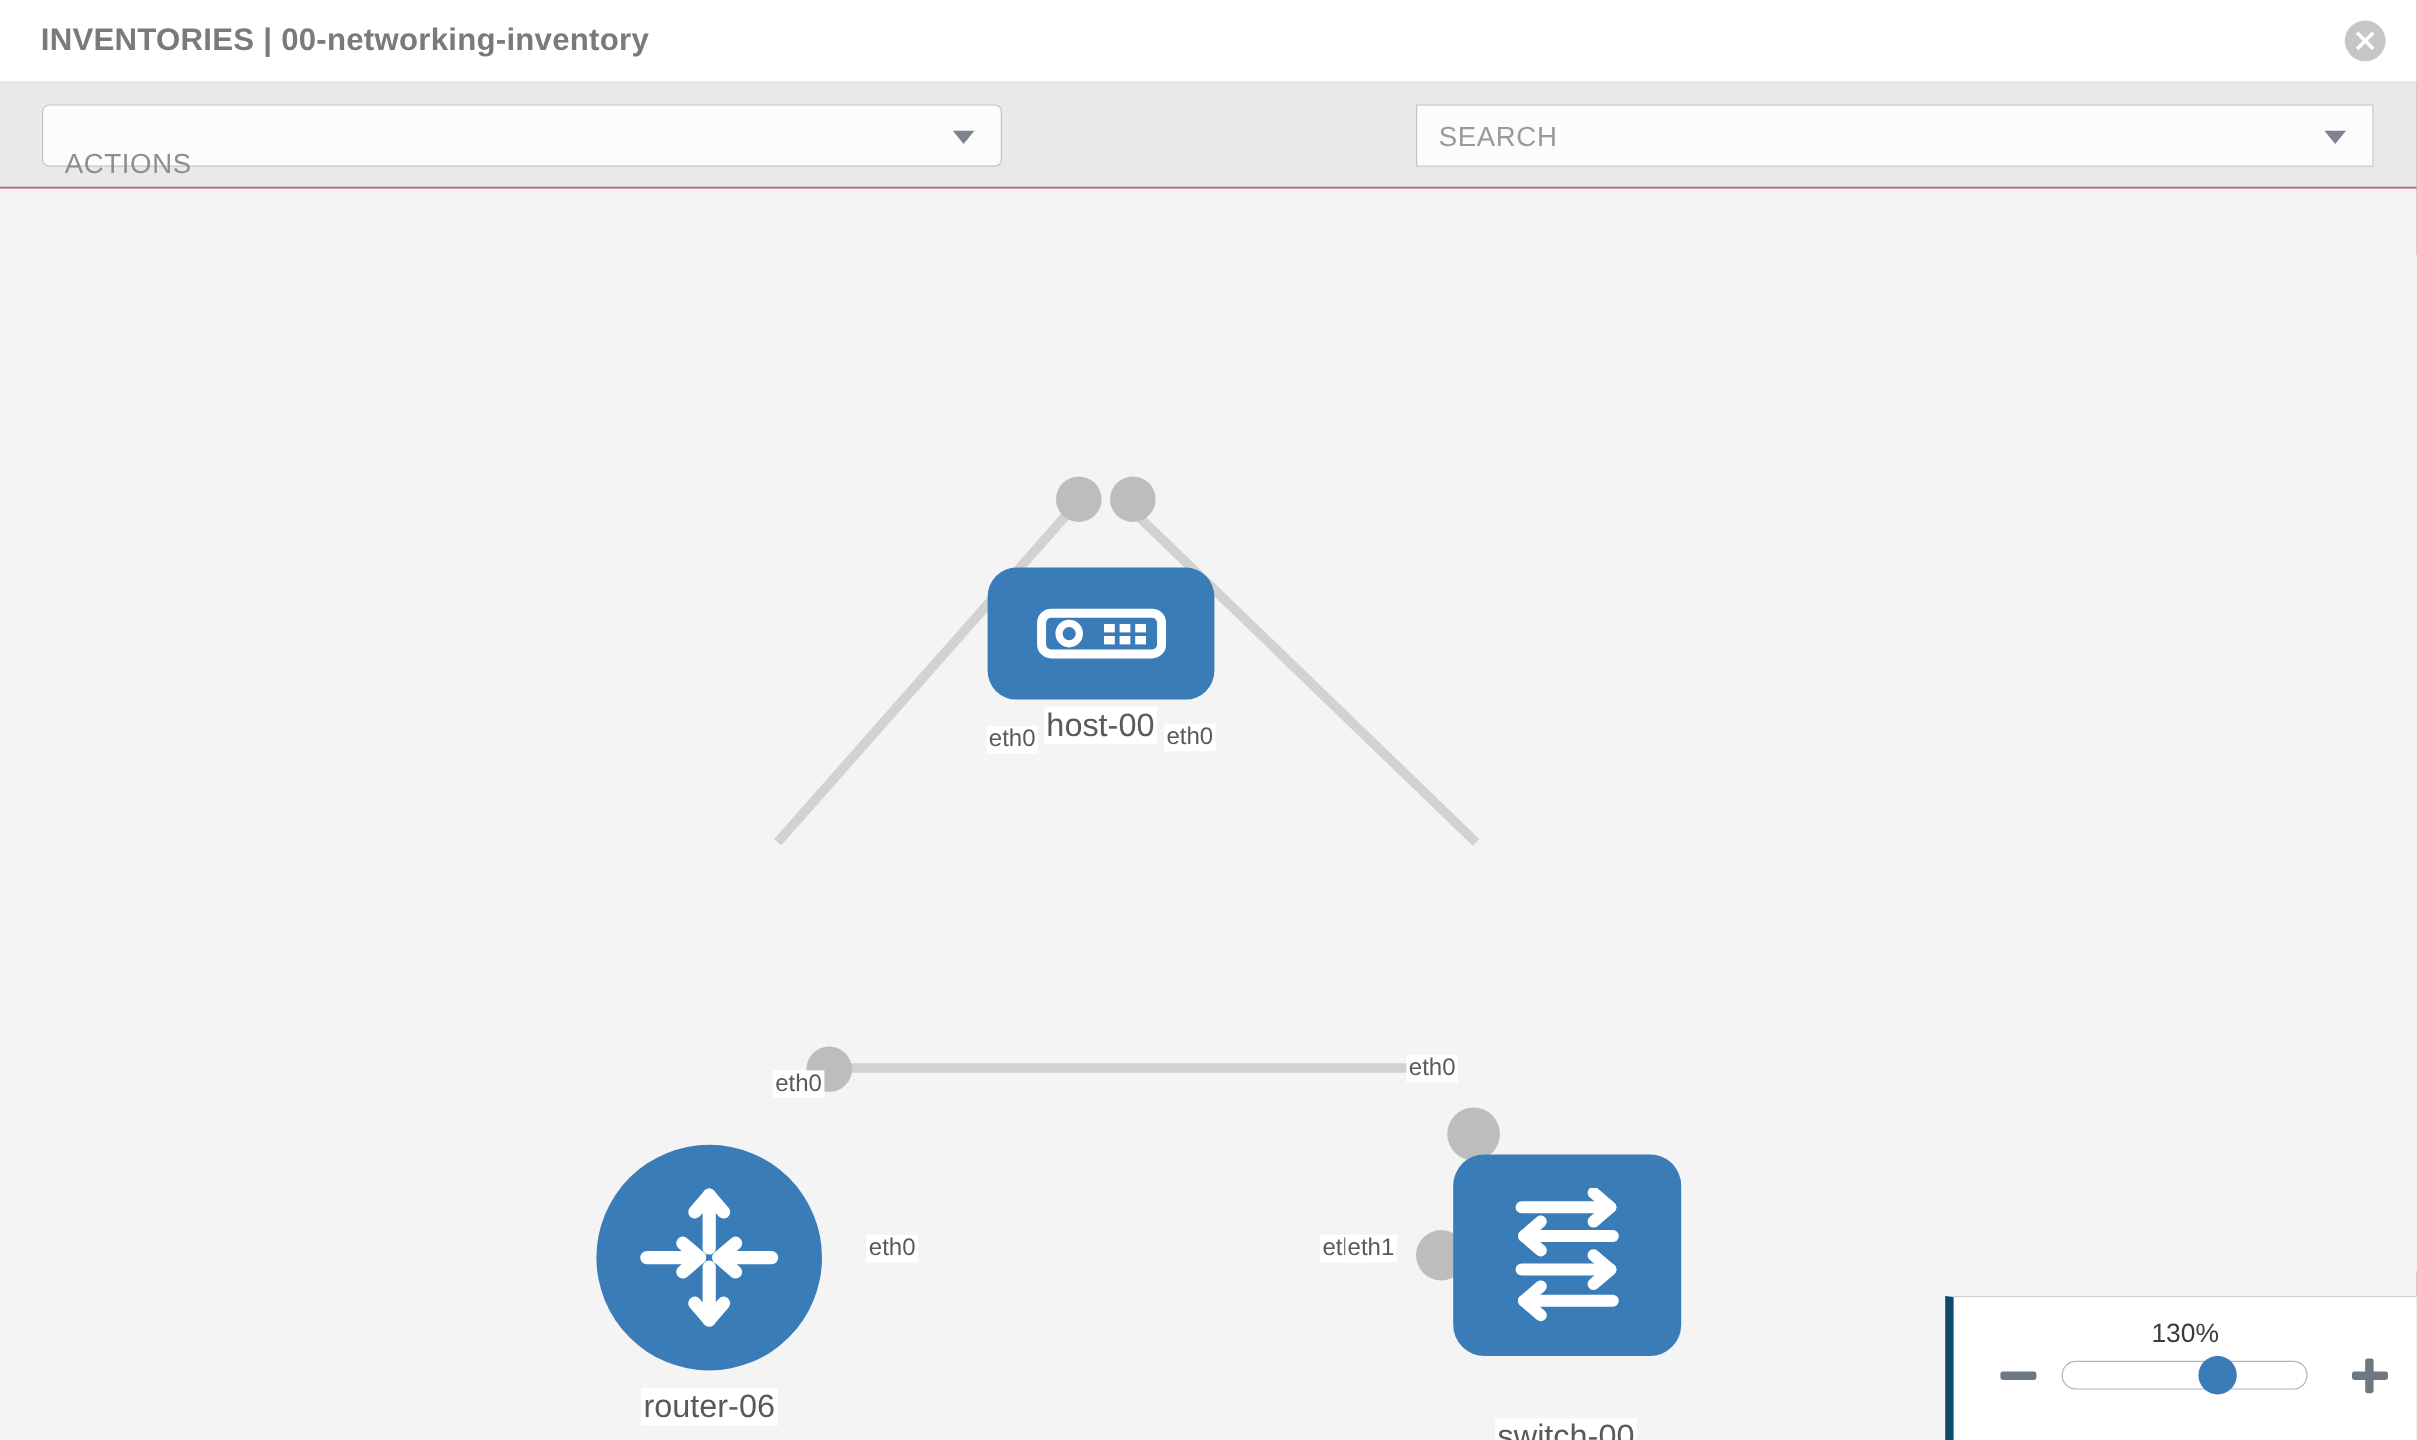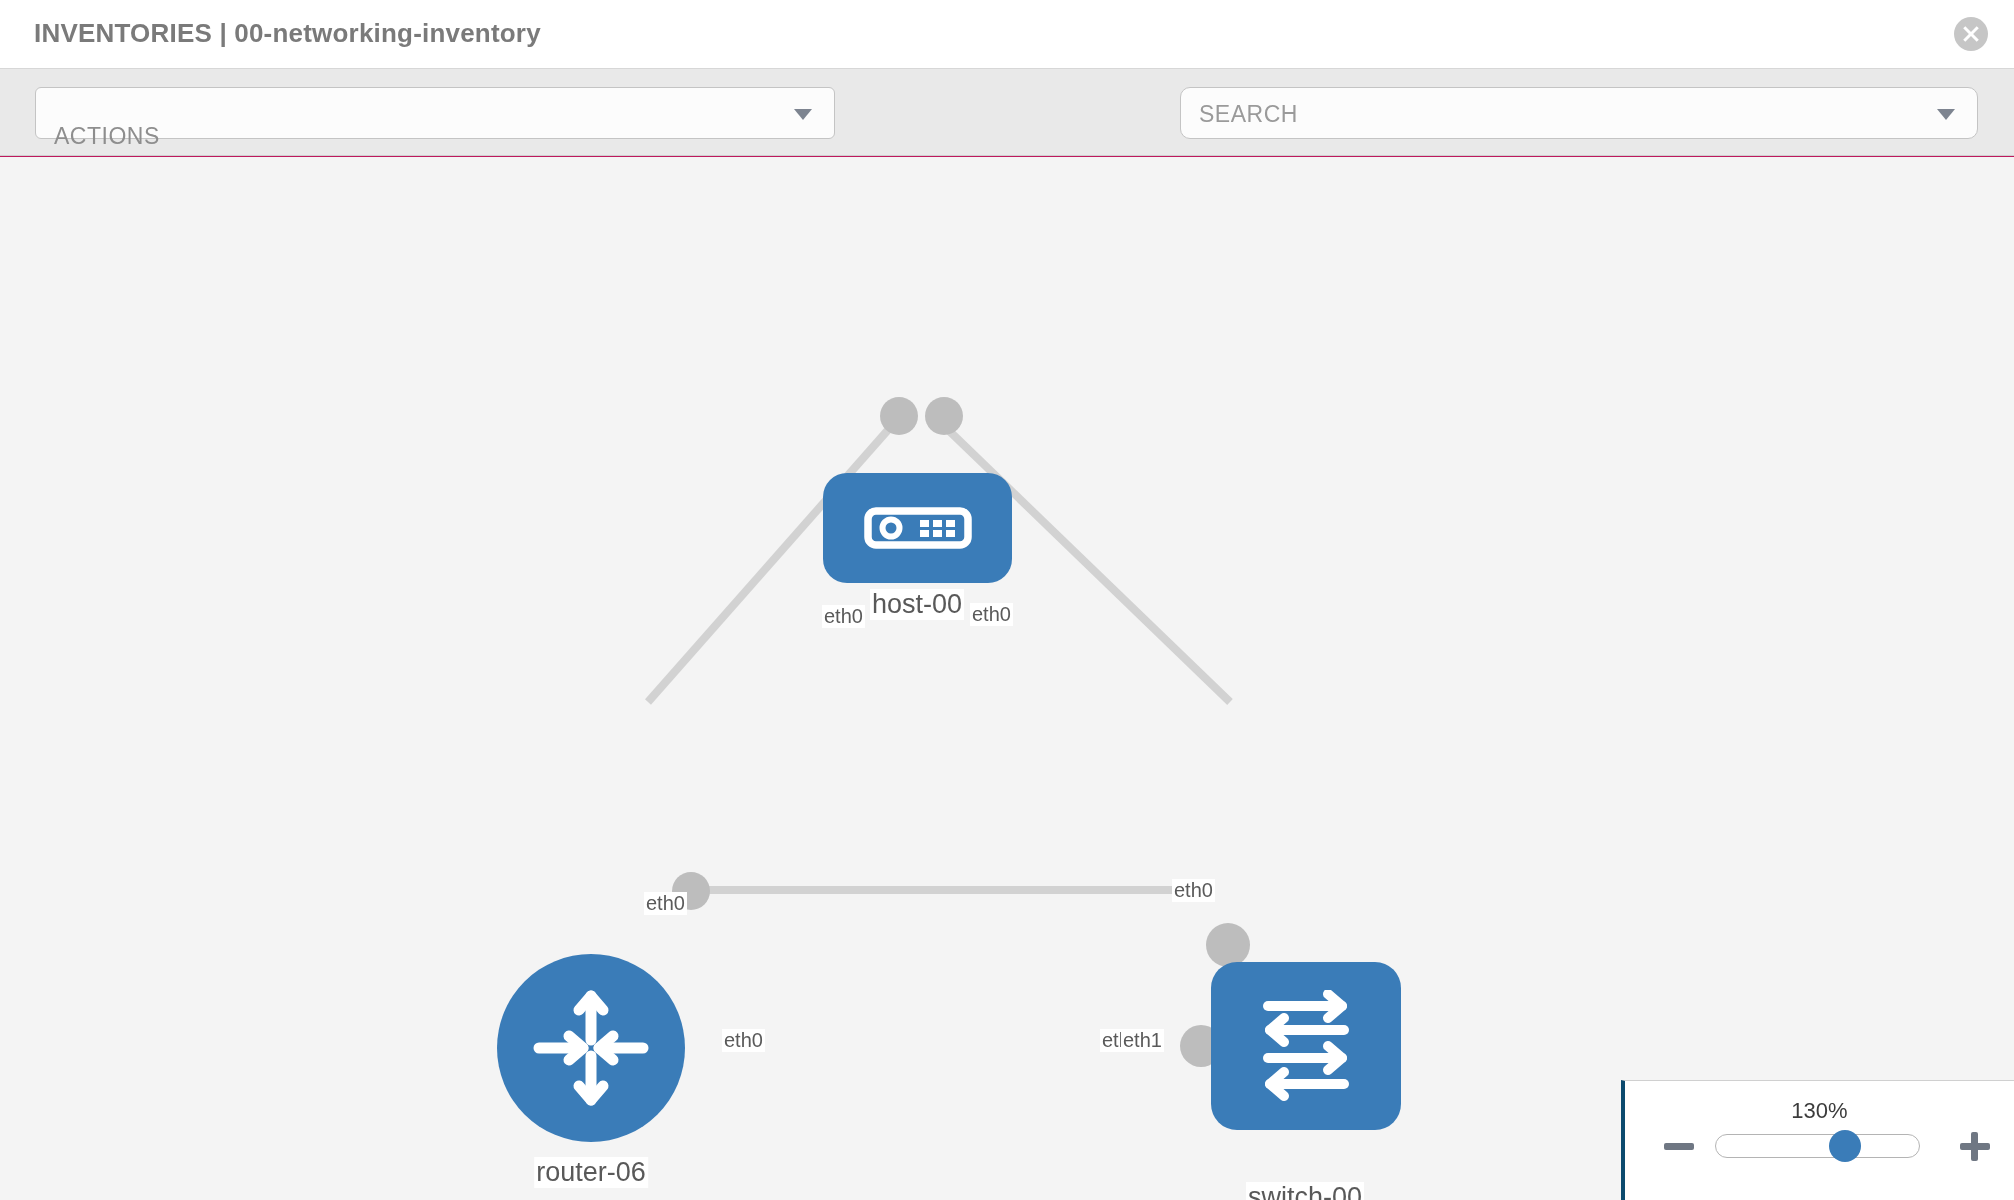--- a/index.html
+++ b/index.html
@@ -74,21 +74,21 @@
     width: 42px; height: 42px;
     cursor: pointer;
   }
   .tool-icon.wrench { left: 1038px; }
   .tool-icon.key    { left: 1110px; }
   .search-box {
     position: absolute; left: 1180px; top: 18px;
     width: 798px; height: 52px;
     background: #fcfcfc;
     border: 1px solid #c4c4c4;
-    border-radius: 10px;
+    border-radius: 0;
     box-sizing: border-box;
     cursor: text;
   }
   .search-label {
     position: absolute; left: 18px; top: 13px;
     font-size: 23px; color: #9a9a9a;
     letter-spacing: 0.5px;
   }
 
   
@@ -135,21 +135,21 @@
     background: #bdbdbd;
     border-radius: 50%;
   }
 
   
   .zoom-panel {
     position: absolute; right: 0; bottom: 0;
     width: 393px; height: 120px;
     background: #ffffff;
     border-top: 1px solid #d0d0d0;
-    border-left: 4px solid #0c4a6e;
+    border-left: 7px solid #0c4a6e;
     box-sizing: border-box;
   }
   .zoom-value {
     position: absolute; left: 0; right: 0; top: 17px;
     text-align: center;
     font-size: 22px; color: #3c3c3c;
   }
   .zoom-minus, .zoom-plus {
     position: absolute; top: 48px;
     width: 34px; height: 34px;

